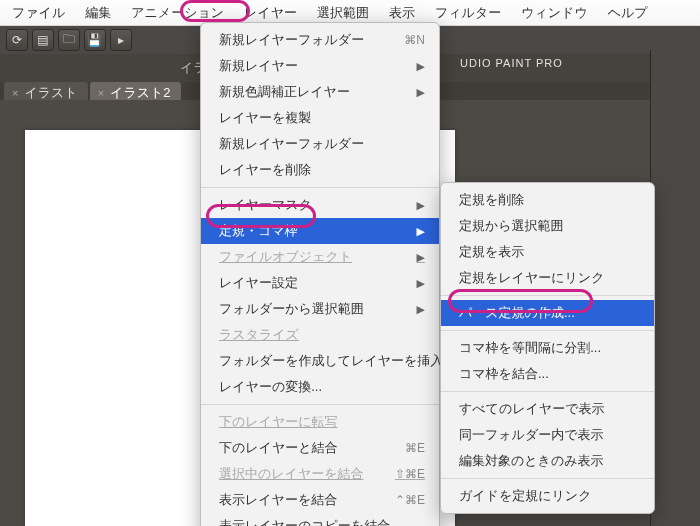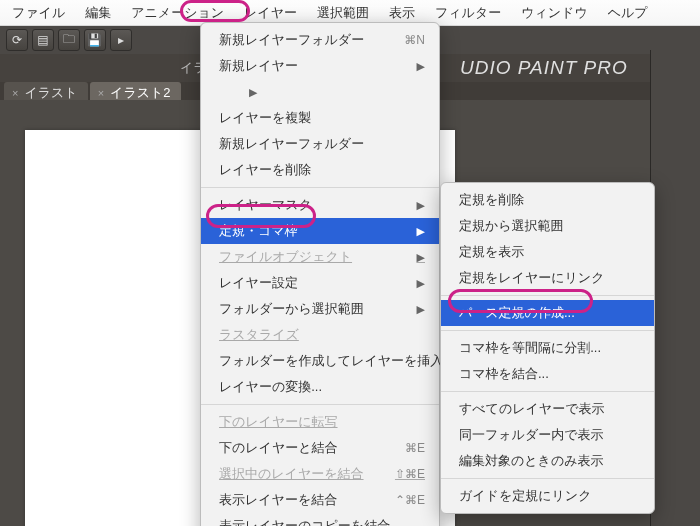--- a/index.html
+++ b/index.html
@@ -11,21 +11,21 @@
   .toolbar { height: 28px; background:#4b4845; display:flex; align-items:center; padding:0 6px; gap:4px;}
   .tool-btn { width:22px;height:22px;border:1px solid #2f2d2b;background:linear-gradient(#5b5855,#46433f);border-radius:3px;display:flex;align-items:center;justify-content:center;color:#ddd;font-size:12px;}
   .darkbar { background:#46423e; height:28px; display:flex; align-items:center; padding:0 10px; color:#bbb; font-size:12px;}
   .tabs { background:#403c38; height:22px; display:flex; align-items:center; padding:0 4px; gap:2px;}
   .tab { background:#57534e; color:#ddd; padding:2px 10px 2px 8px; border-radius:3px 3px 0 0; font-size:12px; display:flex; align-items:center; gap:6px;}
   .tab .x { color:#aaa;font-size:11px;}
   .tab.active { background:#6c6761; color:#fff;}
   .canvas-area { position:absolute; top:100px; left:0; right:0; bottom:0; background:#4d4a46;}
   .paper { position:absolute; top:130px; left:25px; width:430px; height:400px; background:#fff; box-shadow:0 0 4px rgba(0,0,0,0.3);}
   .side-panel { position:absolute; right:0; top:50px; width:50px; height:480px; background:#4b4845; border-left:1px solid #2a2826;}
-  .title-right { position:absolute; top:57px; left:460px; color:#e0e0e0; font-size:19px; letter-spacing:1px;font-style:italic;}
+  .title-right { position:absolute; top:57px; left:460px; color:#e0e0e0; font-size:11px; letter-spacing:1px;}
   .menu { position:absolute; background:#f2f2f2; border:1px solid #bcbcbc; border-radius:6px; box-shadow:0 6px 20px rgba(0,0,0,0.3); padding:4px 0; }
   .menu .item { display:flex; align-items:center; justify-content:space-between; padding:3px 14px 3px 18px; color:#333; line-height:20px; white-space:nowrap; }
   .menu .item.disabled { color:#a9a9a9;text-decoration:underline; }
   .menu .item.selected { background:#2a62d8; color:#fff; }
   .menu .sep { height:1px; background:#d6d6d6; margin:4px 0; }
   .shortcut { color:#888; font-size:12px; margin-left:30px;}
   .arrow { font-size:11px; color:#666; margin-left:30px;}
   .item.selected .arrow,.item.selected .shortcut{color:#fff;}
   .main-menu { top:22px; left:200px; width:240px;}
   .sub-menu { top:182px; left:440px; width:215px;}
@@ -76,20 +76,21 @@
 <div class="menu main-menu" id="main-menu">
     <div class="item">
       <span>新規レイヤーフォルダー</span>
       <span class="shortcut">⌘N</span>
     </div>
     <div class="item">
       <span>新規レイヤー</span>
       <span class="arrow">▶</span>
     </div>
     <div class="item">
+      <span>新規色調補正レイヤー</span>
       <span class="arrow">▶</span>
     </div>
     <div class="item">
       <span>レイヤーを複製</span>
     </div>
     <div class="item">
       <span>新規レイヤーフォルダー</span>
     </div>
     <div class="item">
       <span>レイヤーを削除</span>

